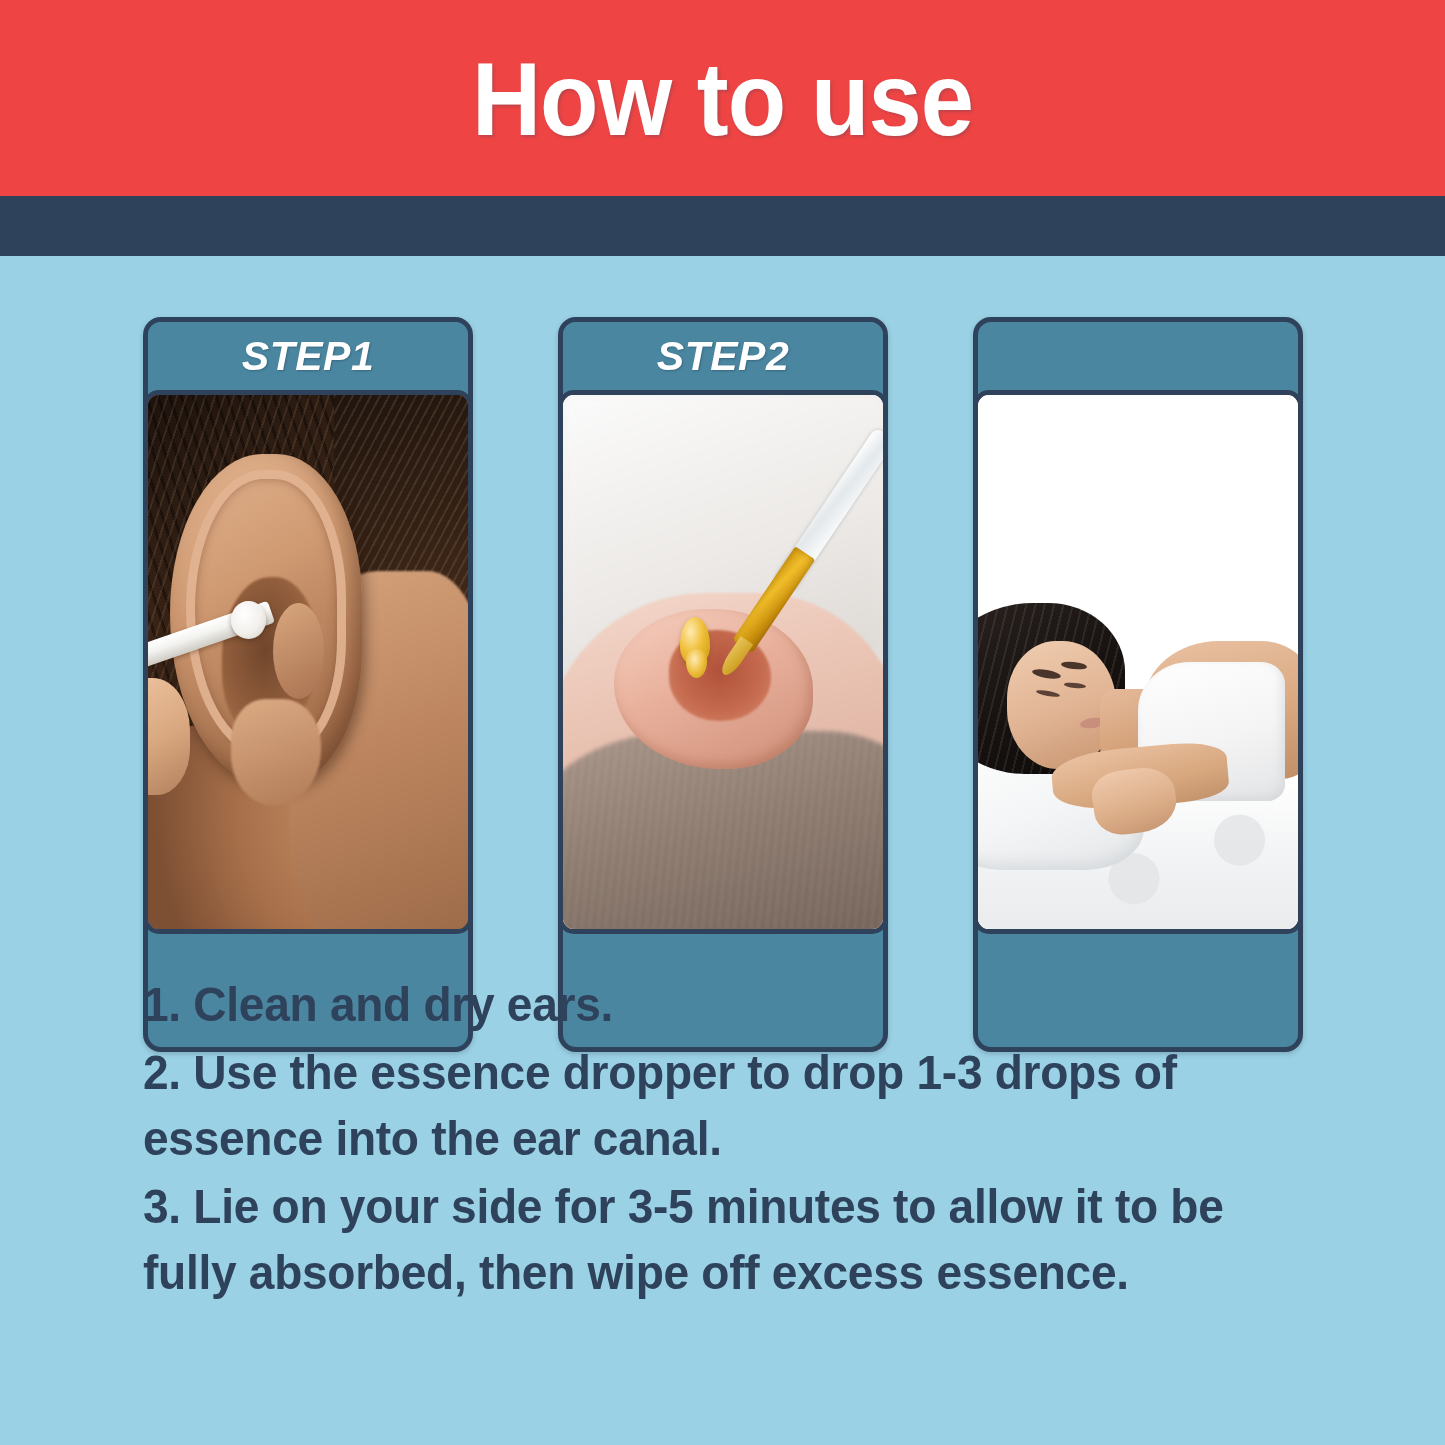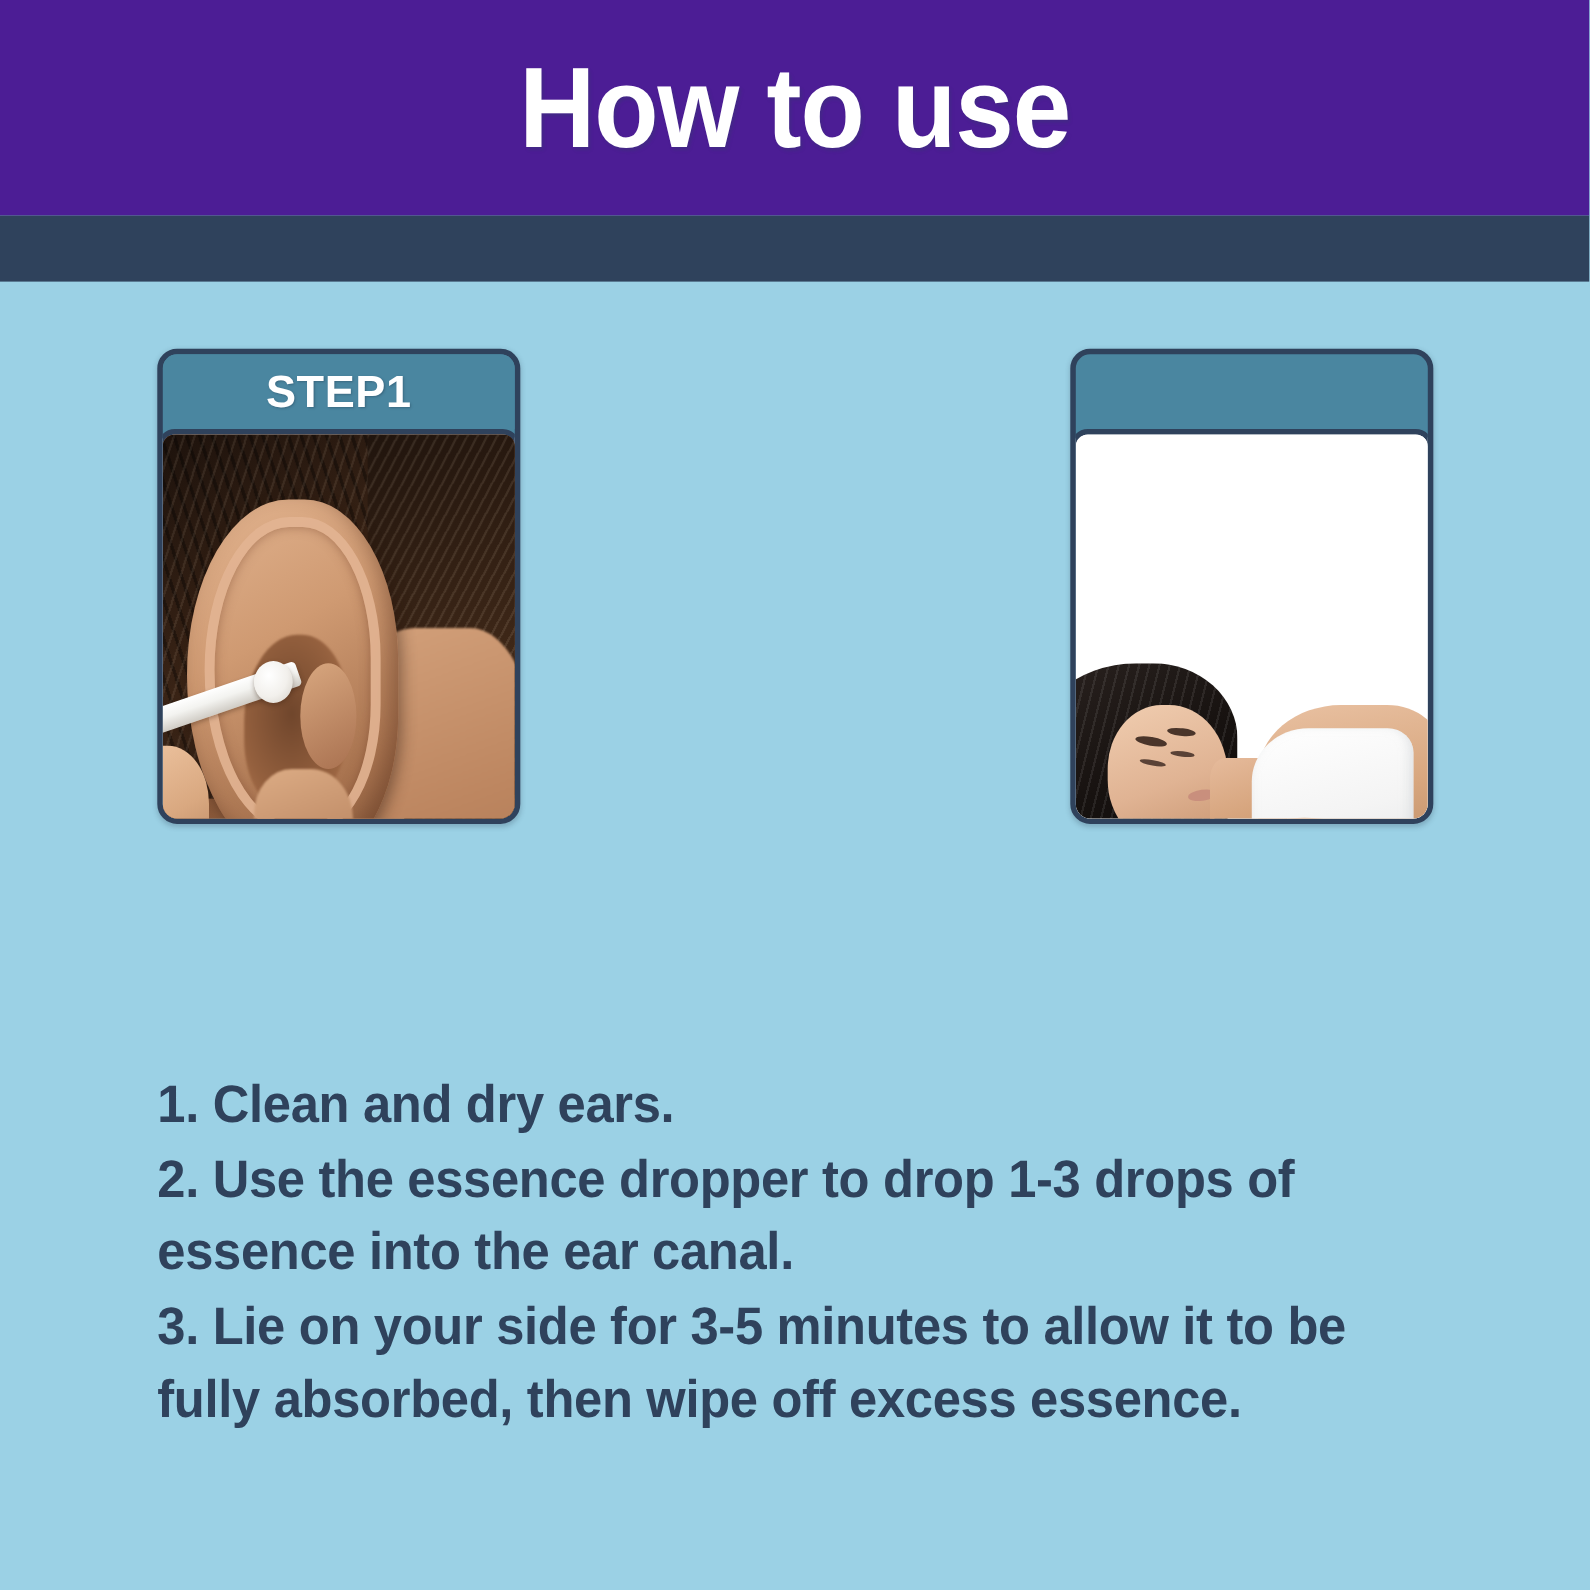--- a/index.html
+++ b/index.html
@@ -20,21 +20,21 @@
     background: #9bd1e5;
   }
 
   
   .header-band {
     position: absolute;
     left: 0;
     top: 0;
     width: 1445px;
     height: 196px;
-    background: #4c1d95;
+    background: #ef4444;
   }
   .header-title {
     position: absolute;
     left: 0;
     top: 44px;
     width: 1445px;
     text-align: center;
     color: #ffffff;
     font-family: "Liberation Sans Narrow", "Liberation Sans", sans-serif;
     font-size: 104px;
@@ -60,27 +60,28 @@
     left: 143px;
     top: 317px;
     width: 1160px;
     height: 617px;
     display: flex;
     justify-content: space-between;
   }
   .step-card {
     position: relative;
     width: 330px;
-    height: 432px;
+    height: 735px;
     border-radius: 18px;
     background: #4a86a0;
     border: 5px solid #2f425c;
     box-sizing: border-box;
     overflow: hidden;
     box-shadow: 0 2px 5px rgba(40,60,80,0.25);
+    font-style: italic;
   }
   .step-header {
     position: absolute;
     left: 0;
     top: 0;
     width: 100%;
     height: 68px;
     background: #4a86a0;
     display: flex;
     align-items: center;
@@ -397,20 +398,42 @@
           <div class="p1-concha"></div>
           <div class="p1-tragus"></div>
           <div class="p1-lobe"></div>
           <div class="p1-swab-stick"></div>
           <div class="p1-finger"></div>
           <div class="p1-swab-tip"></div>
         </div>
       </div>
     </div>
 
+    <div class="step-card">
+      <div class="step-header">
+        <span class="step-label">STEP2</span>
+      </div>
+      <div class="step-photo">
+        <div class="photo-inner">
+          <div class="p2-bg"></div>
+          <div class="p2-blurbg"></div>
+          <div class="p2-head"></div>
+          <div class="p2-hair"></div>
+          <div class="p2-ear"></div>
+          <div class="p2-canal"></div>
+          <div class="p2-pipette">
+            <div class="p2-glass"></div>
+            <div class="p2-oil"></div>
+            <div class="p2-nozzle"></div>
+          </div>
+          <div class="p2-drop"></div>
+          <div class="p2-drop2"></div>
+        </div>
+      </div>
+    </div>
 
     <div class="step-card">
       <div class="step-photo">
         <div class="photo-inner">
           <div class="p3-bg"></div>
           <div class="p3-mattress"></div>
           <div class="p3-pillow"></div>
           <div class="p3-hair"></div>
           <div class="p3-face"></div>
           <div class="p3-brow-a"></div>

